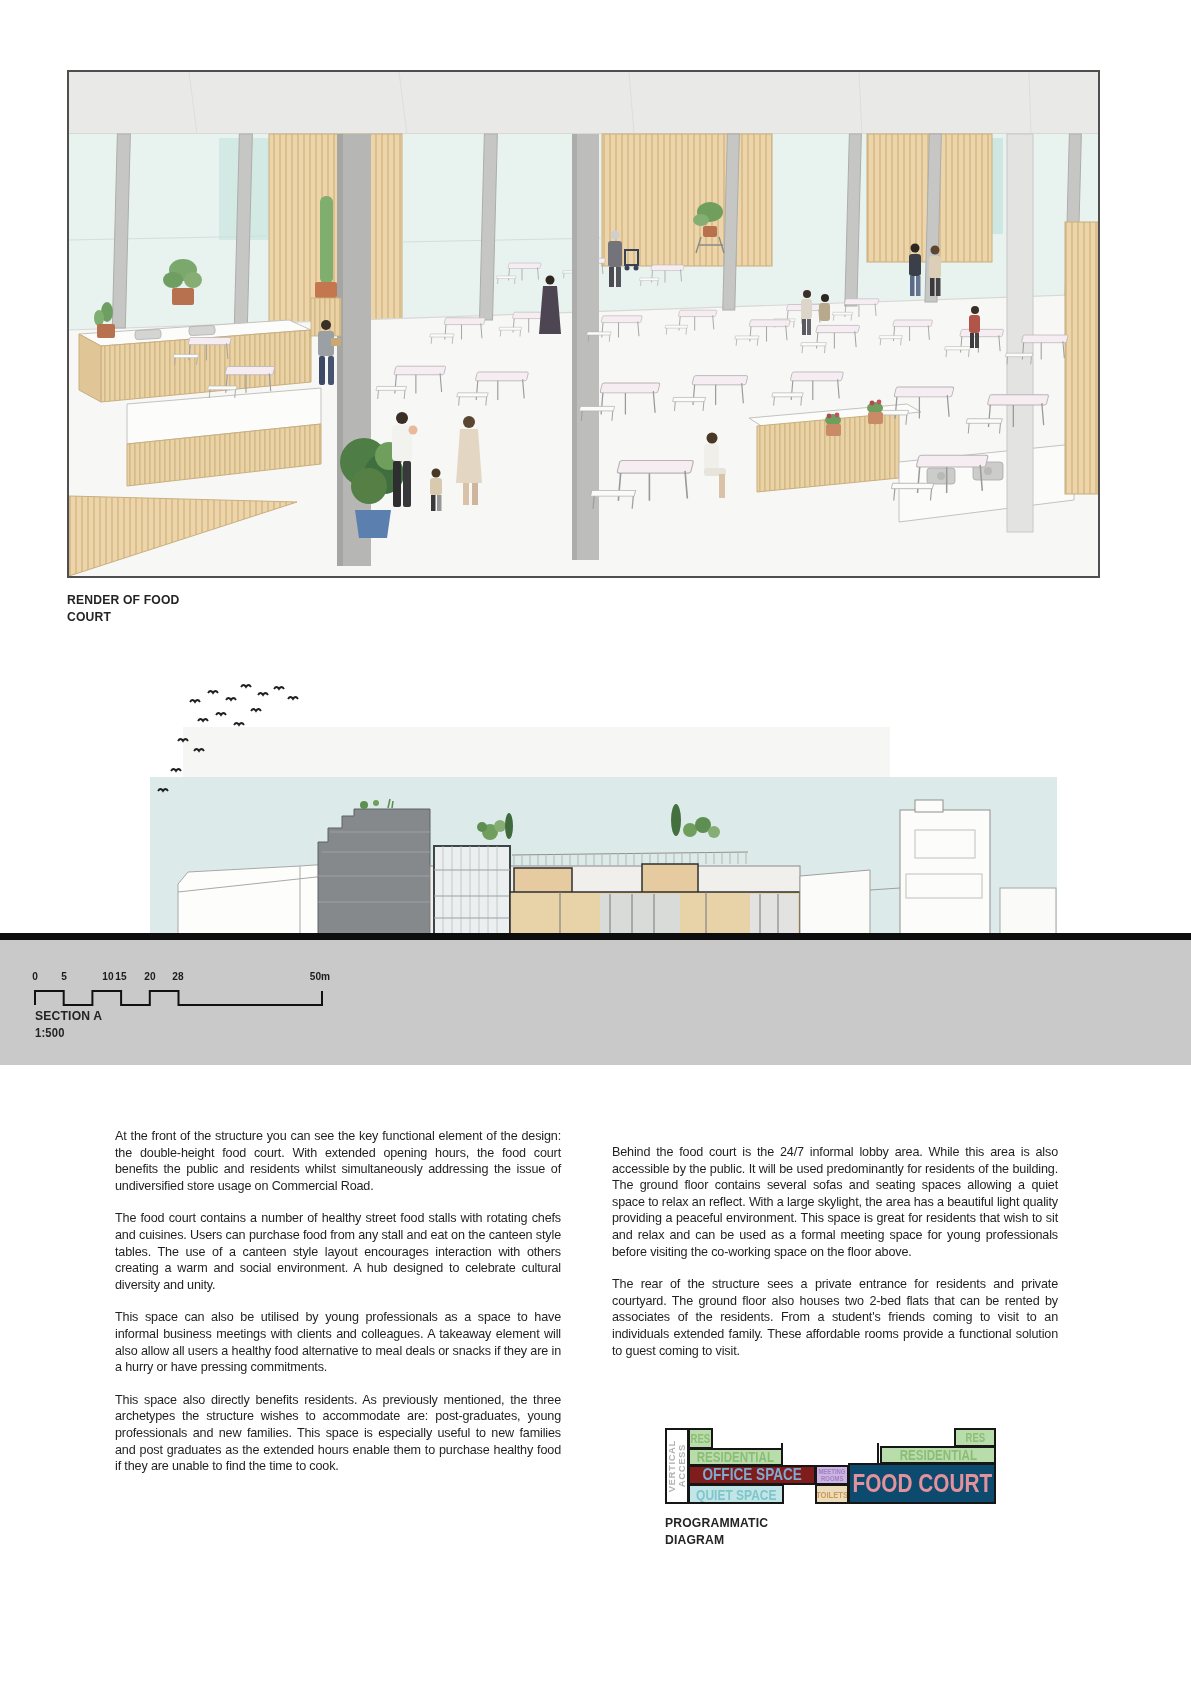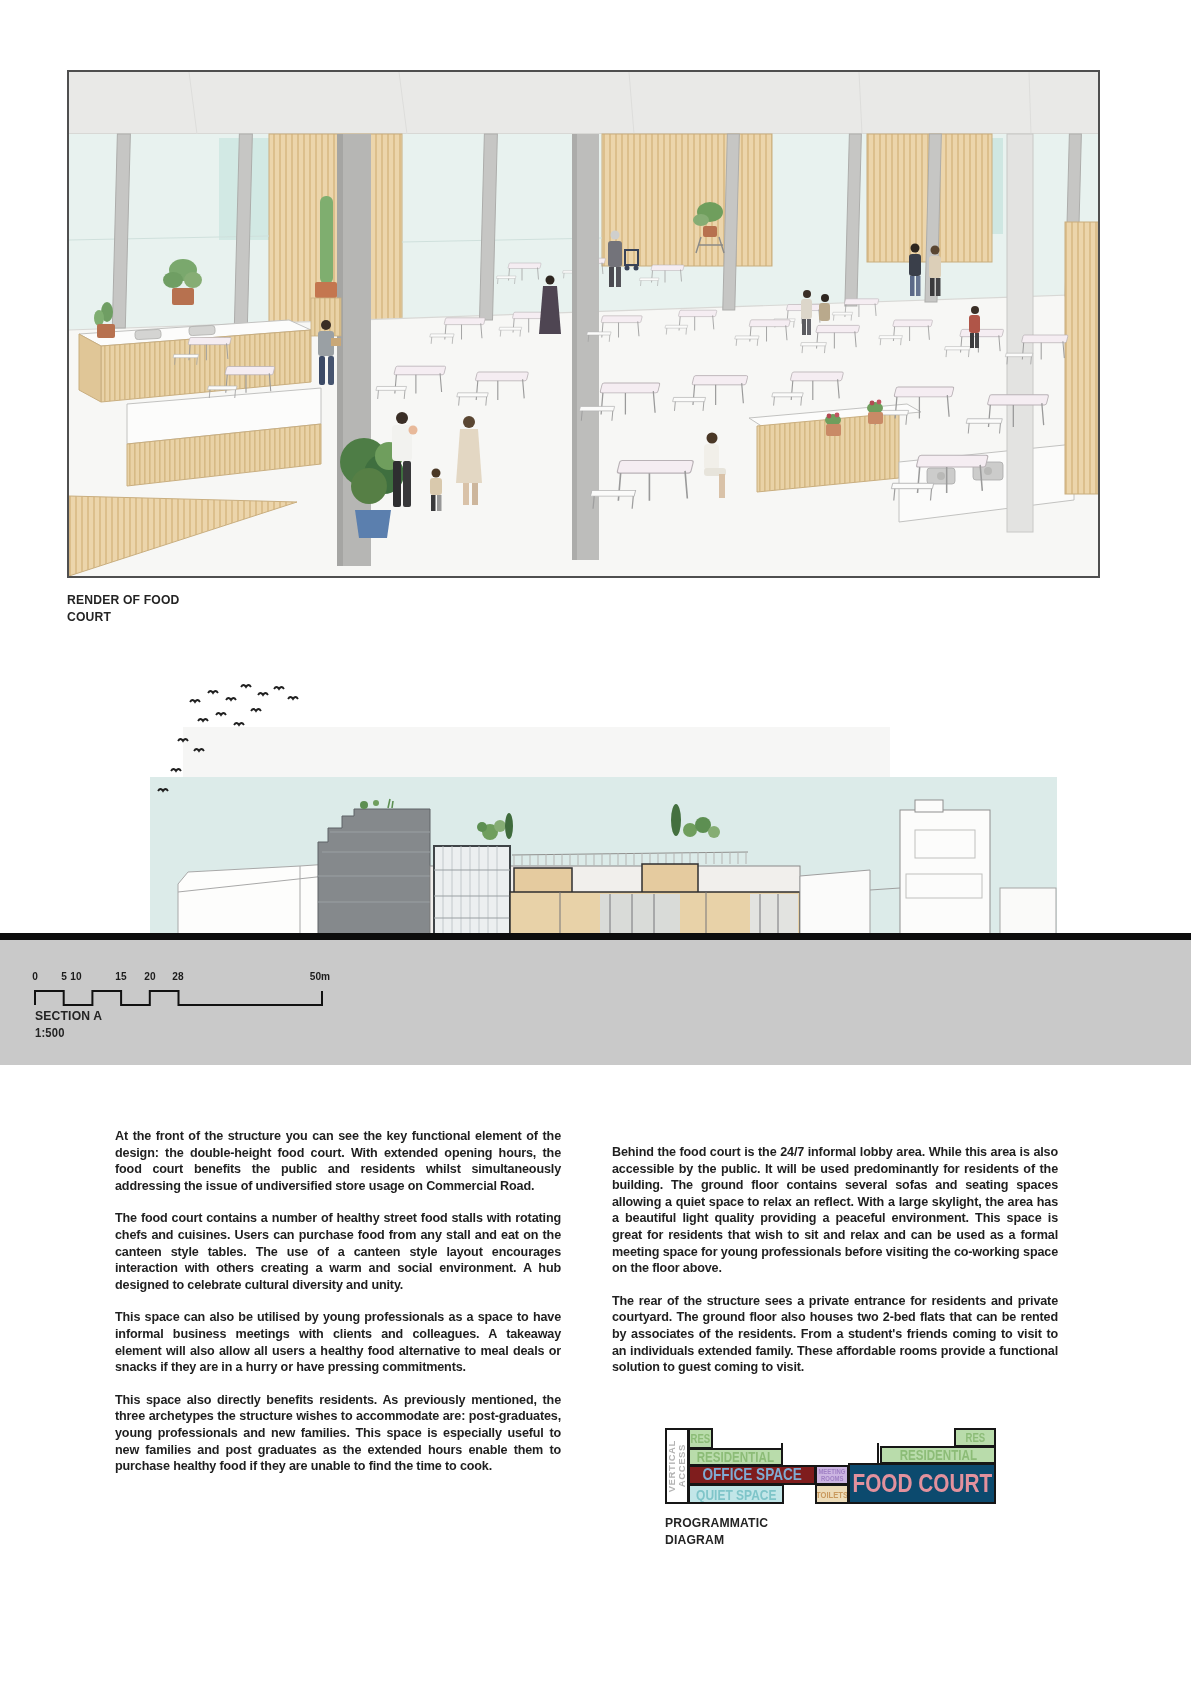--- a/index.html
+++ b/index.html
@@ -19,21 +19,21 @@
 
   
   .scalebar{left:32px;top:970px;width:320px;height:80px;}
   .scalebar .tick{position:absolute;top:0;font-weight:700;font-size:11px;color:#1c1c1c;
                   transform:translateX(-50%) scaleX(.92);}
   .scalebar svg{position:absolute;left:0;top:15px;}
   .cap-section{left:35px;top:1007px;}
   .cap-section .l2{font-size:12.5px;}
 
   
-  .col{top:1128px;width:446px;font-size:12.6px;line-height:16.6px;font-weight:700;
+  .col{top:1128px;width:446px;font-size:12.6px;line-height:16.6px;font-weight:400;
        letter-spacing:-.15px;text-align:justify;color:#1f1f1f;}
   .col-left{left:115px;}
   .col-right{left:612px;margin-top:16px;}
   .col p{margin:0 0 16px 0;}
 
   
   .pdiag{left:665px;top:1428px;width:331px;height:76px;}
   .pd-block{position:absolute;box-sizing:border-box;border:2px solid #161616;
             display:flex;align-items:center;justify-content:center;overflow:hidden;}
   .pd-label{font-weight:700;white-space:nowrap;transform:scaleX(.8);letter-spacing:0;}
@@ -371,21 +371,21 @@
       <path d="m158,131 q2.5,-4 5,0 q2.5,-4 5,0"></path>
     </g>
 
     <rect x="0" y="273" width="1191" height="7" fill="#0d0d0d"></rect>
     <rect x="0" y="280" width="1191" height="125" fill="#c9c9c9"></rect>
   </svg>
 
   <div class="abs scalebar">
     <span class="tick" style="left:3px">0</span>
     <span class="tick" style="left:32px">5</span>
-    <span class="tick" style="left:44px">10</span>
+    <span class="tick" style="left:76px">10</span>
     <span class="tick" style="left:89px">15</span>
     <span class="tick" style="left:118px">20</span>
     <span class="tick" style="left:146px">28</span>
     <span class="tick" style="left:288px">50m</span>
     <svg width="300" height="26" viewBox="0 0 300 26">
       <path d="M3,20 V6 H31.7 V20 H60.4 V6 H89.1 V20 H117.8 V6 H146.5 V20 H290 V6" fill="none" stroke="#111" stroke-width="2"></path>
     </svg>
   </div>
   <div class="abs fig-caption cap-section"><span>SECTION A</span>
 <span class="l2">1:500</span></div>

